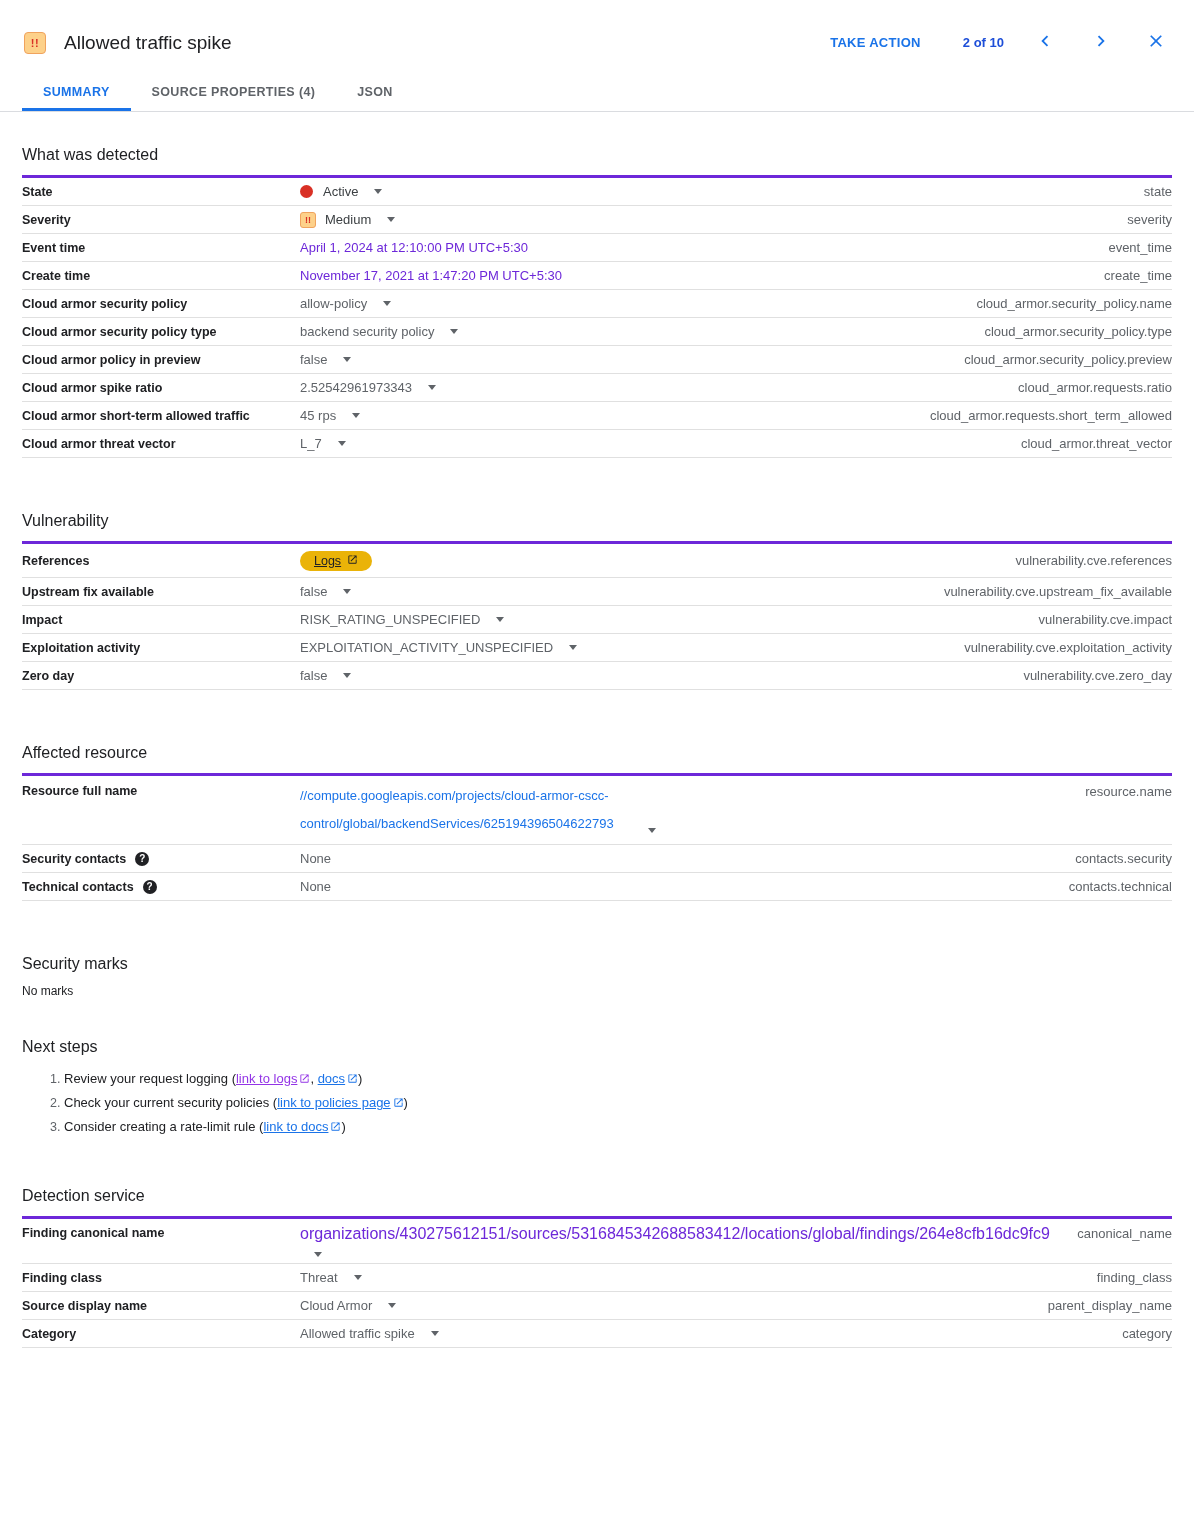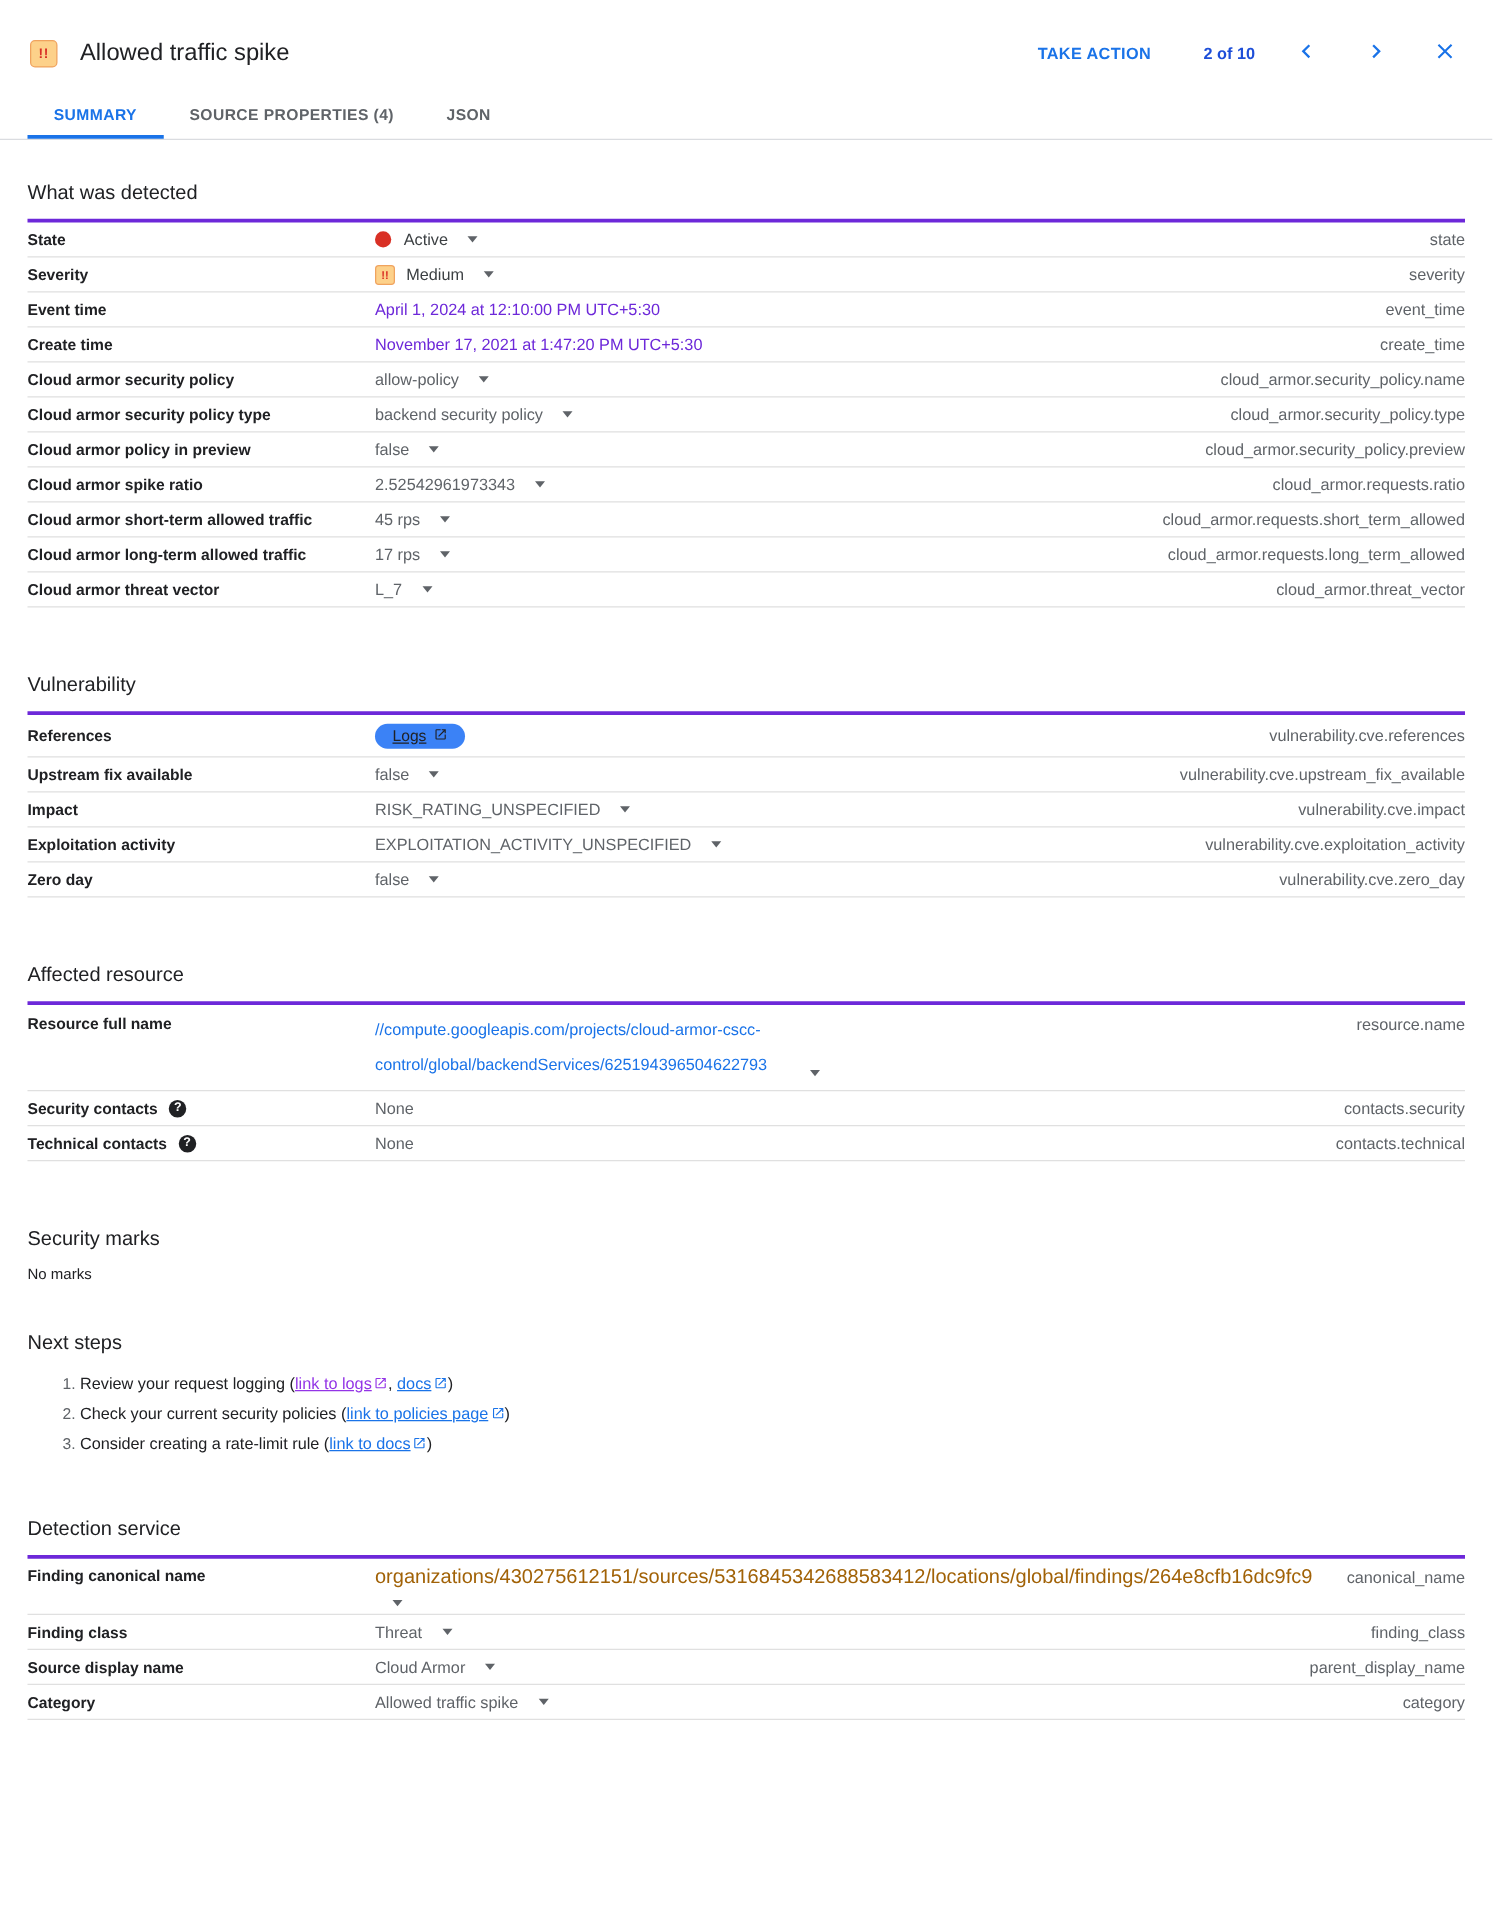--- a/index.html
+++ b/index.html
@@ -42,27 +42,27 @@
   .state-dot { width:13px; height:13px; border-radius:50%; background:#d93025; margin-right:10px; flex-shrink:0; }
   .state-text, .sev-text { color:#3c4043; }
   .sev-badge-sm {
     width:16px; height:16px; border-radius:3px; flex-shrink:0; margin-right:9px;
     background:#fdd18a; border:1px solid #f0a35e;
     display:flex; align-items:center; justify-content:center;
     color:#d93025; font-weight:700; font-size:9px;
   }
   .time-value { color:#6d28d9; }
 
-  .chip { display:inline-flex; align-items:flex-end; background:#3b82f6; border:none; border-radius:12px; padding:3px 14px; font-size:12.5px; color:#202124; cursor:pointer; font-family:inherit; text-decoration:underline; }
+  .chip { display:inline-flex; align-items:flex-end; background:#eab308; border:none; border-radius:12px; padding:3px 14px; font-size:12.5px; color:#202124; cursor:pointer; font-family:inherit; text-decoration:underline; }
   .chip svg { margin-left:6px; }
 
   .link-blue { color:#1a73e8; text-decoration:none; cursor:pointer; }
   .resource-link { max-width:332px; overflow-wrap:break-word; line-height:28px; display:inline-block; }
   .value-block { flex:1; min-width:0; }
-  .canonical-text { color:#a16207; line-height:18px; }
+  .canonical-text { color:#6d28d9; line-height:18px; }
   .caret-line { margin-top:9px; margin-left:14px; display:flex; }
 
   .help-icon { width:14px; height:14px; border-radius:50%; background:#202124; color:#fff; font-size:10px; font-weight:700; display:inline-flex; align-items:center; justify-content:center; margin-left:9px; cursor:pointer; flex-shrink:0; }
 
   .plain-note { font-size:12px; color:#202124; margin-top:2px; }
 
   ol.steps { margin:10px 0 0 0; padding-left:42px; }
   ol.steps li { font-size:13px; color:#202124; line-height:24px; }
   ol.steps li::marker { color:#5f6368; font-size:12.5px; }
   a.step-link { color:#1a73e8; text-decoration:underline; cursor:pointer; }
@@ -195,30 +195,20 @@
       <div class="row-label">Cloud armor short-term allowed traffic</div>
       <div class="row-value">
         <span class="dropdown">
           <span>45 rps</span>
           <span class="caret"></span>
         </span>
       </div>
       <div class="row-field">cloud_armor.requests.short_term_allowed</div>
     </div>
 
-    <div class="row">
-      <div class="row-label">Cloud armor long-term allowed traffic</div>
-      <div class="row-value">
-        <span class="dropdown">
-          <span>17 rps</span>
-          <span class="caret"></span>
-        </span>
-      </div>
-      <div class="row-field">cloud_armor.requests.long_term_allowed</div>
-    </div>
 
     <div class="row">
       <div class="row-label">Cloud armor threat vector</div>
       <div class="row-value">
         <span class="dropdown">
           <span>L_7</span>
           <span class="caret"></span>
         </span>
       </div>
       <div class="row-field">cloud_armor.threat_vector</div>

